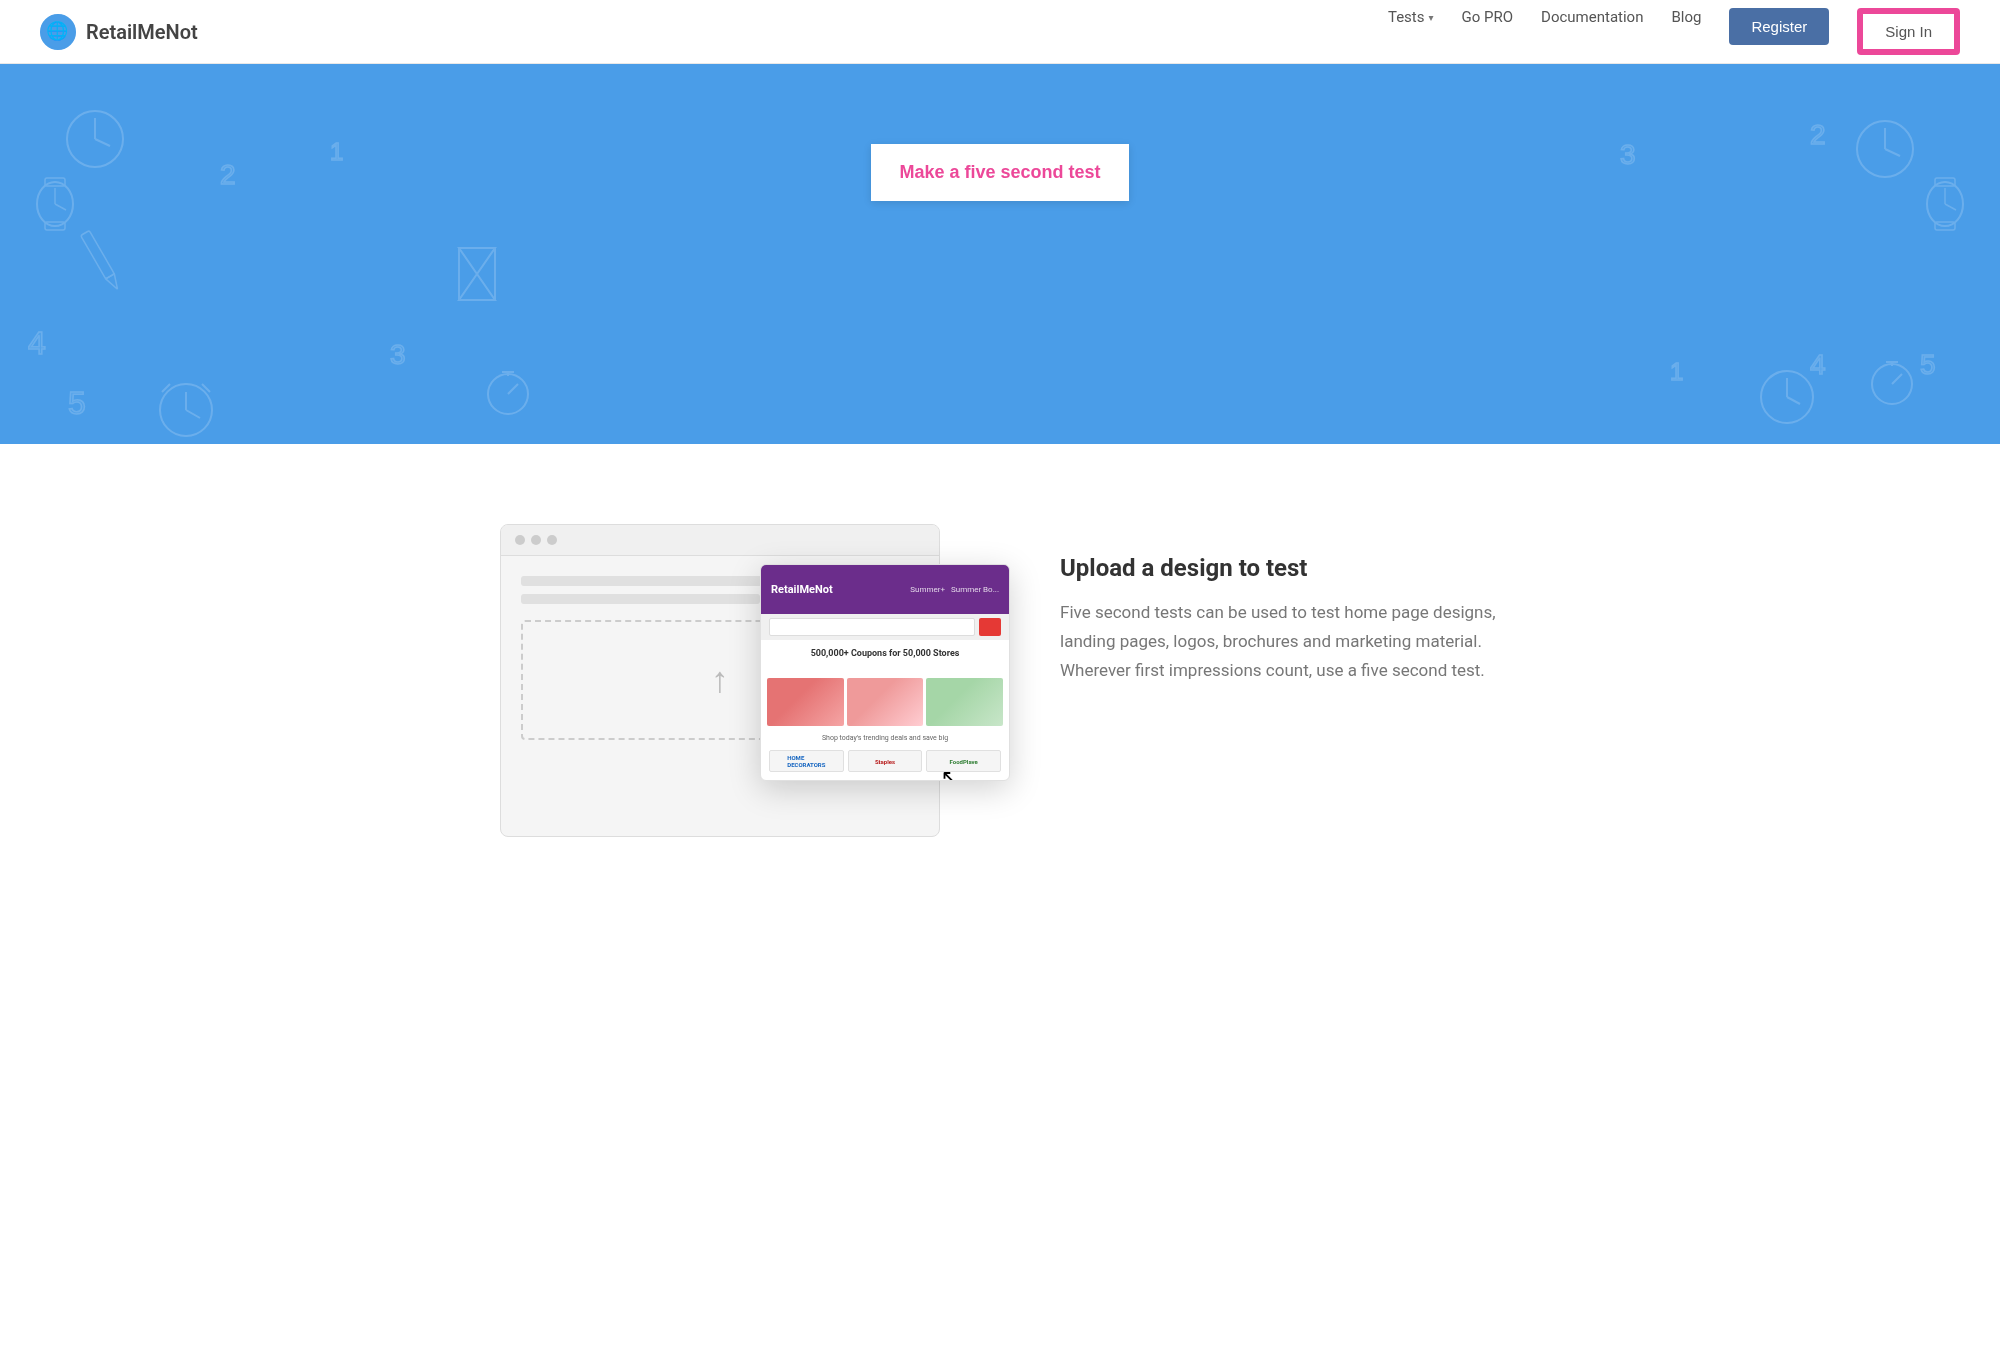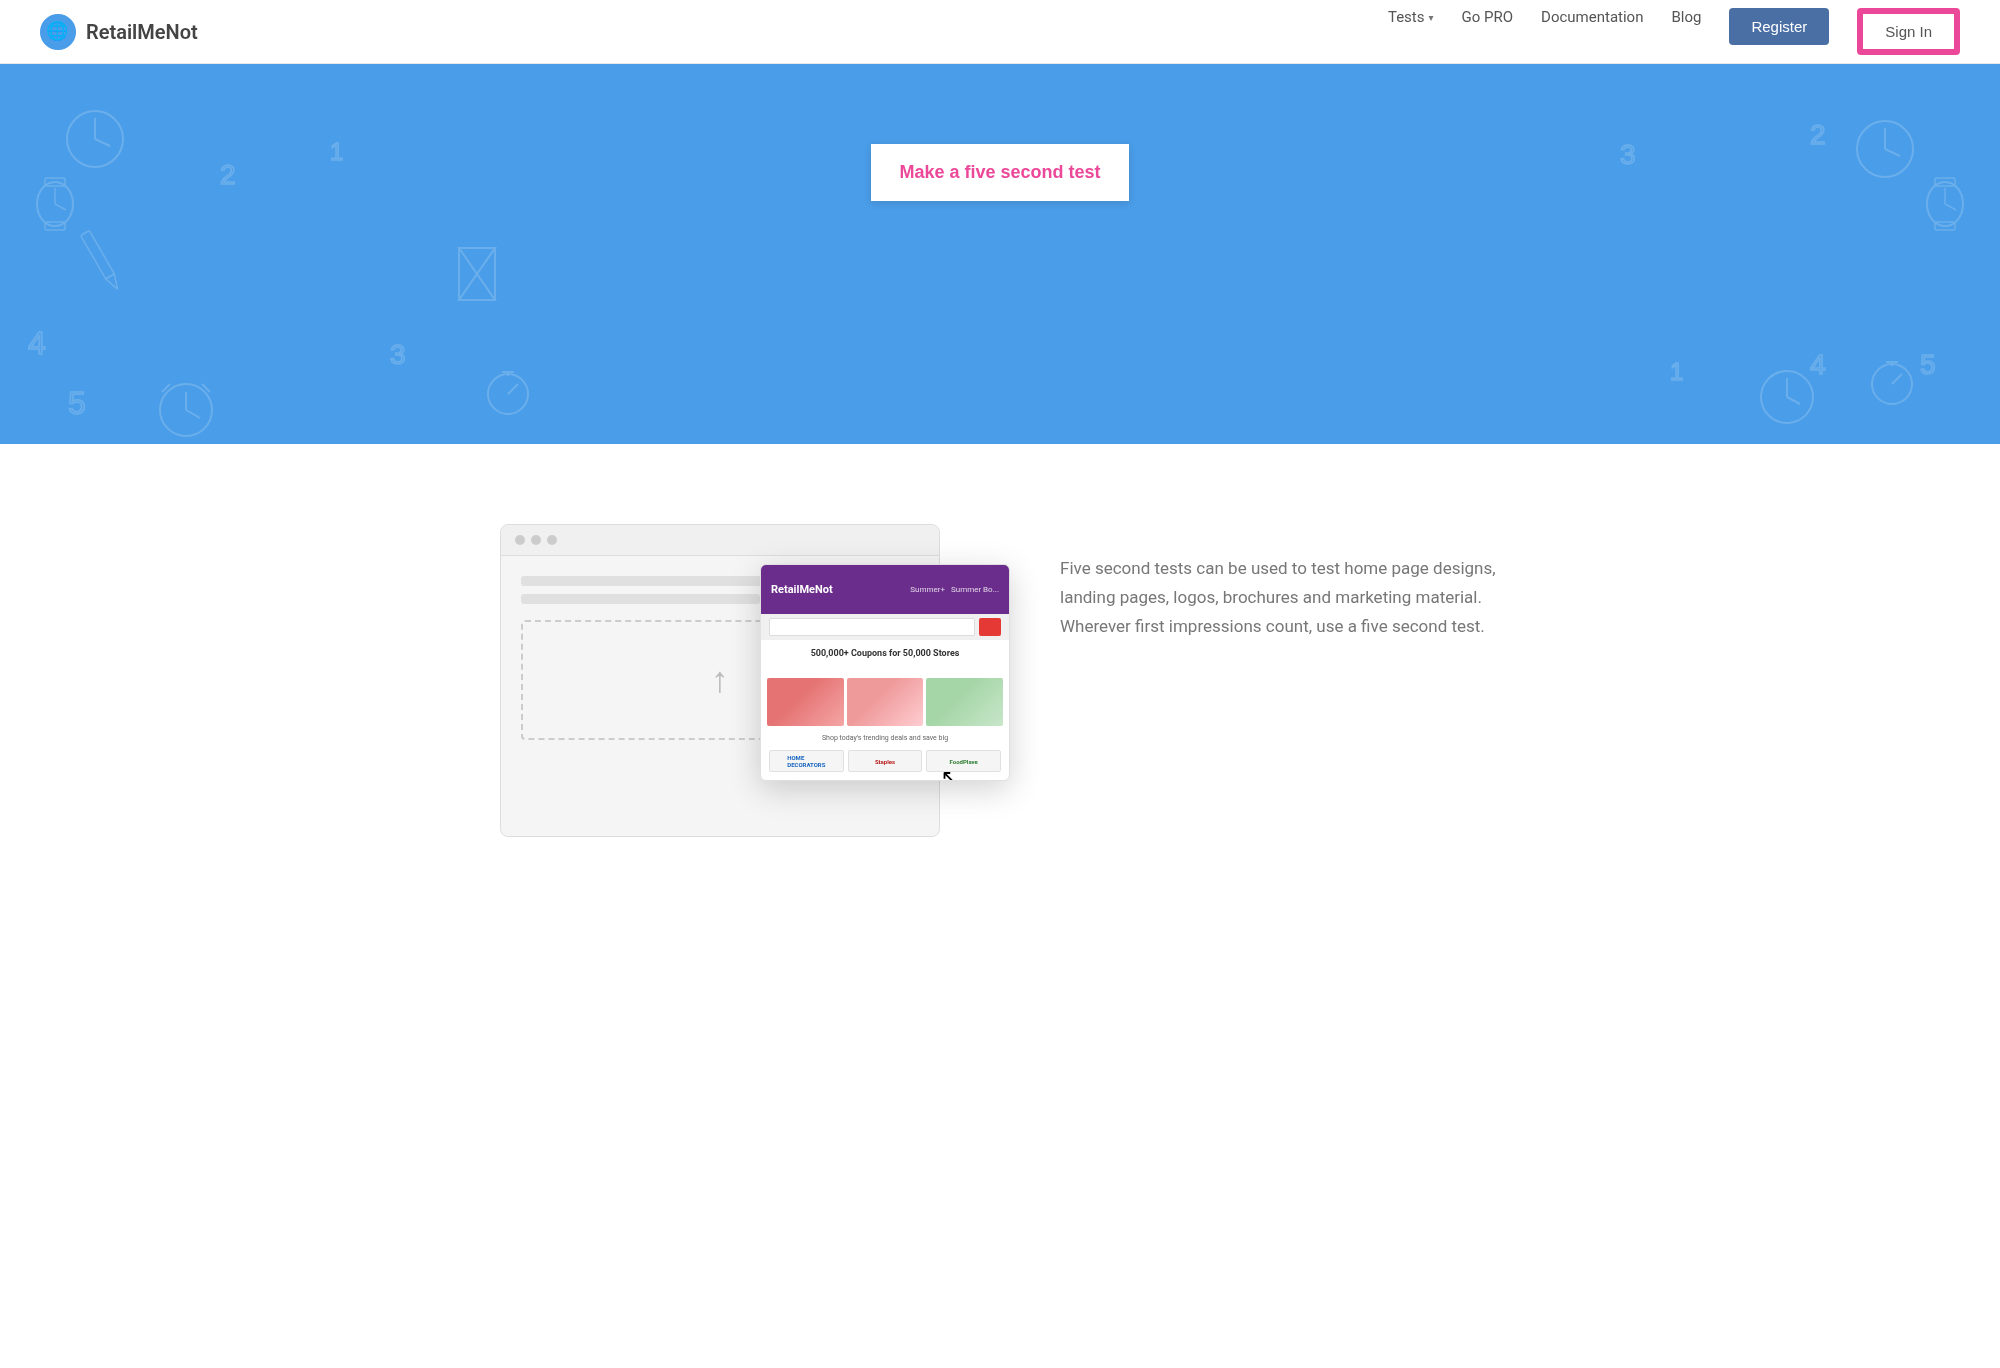--- a/index.html
+++ b/index.html
@@ -511,15 +511,16 @@
       <div class="card-brands">
         <div class="card-brand card-brand-1">HOME<br>DECORATORS</div>
         <div class="card-brand card-brand-2">Staples</div>
         <div class="card-brand card-brand-3">FoodPlave</div>
       </div>
       <span class="cursor-icon">↖</span>
     </div>
   </div>
 
   <div class="section-text">
+    <h2>Upload a design to test</h2>
     <p>Five second tests can be used to test home page designs, landing pages, logos, brochures and marketing material. Wherever first impressions count, use a five second test.</p>
   </div>
 </div>
 
 </body></html>

